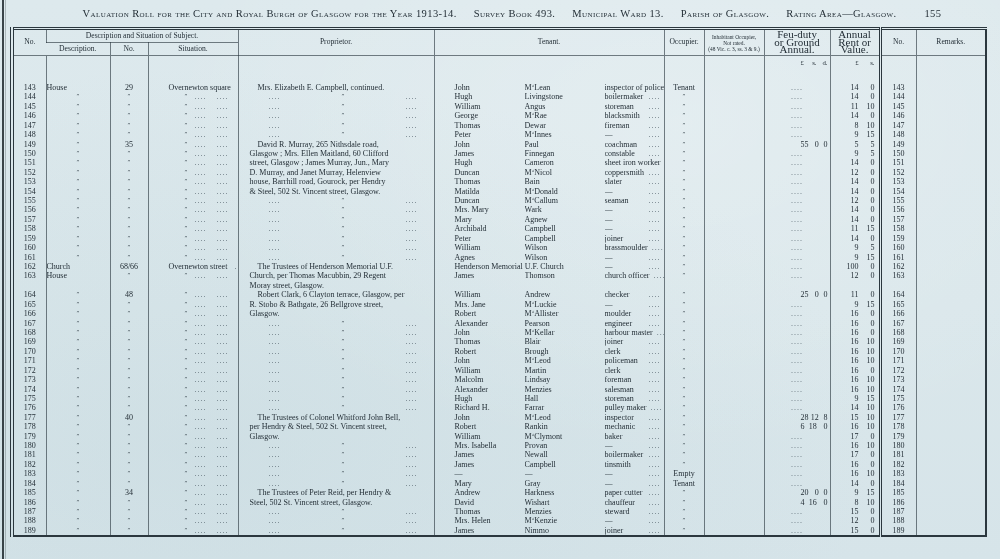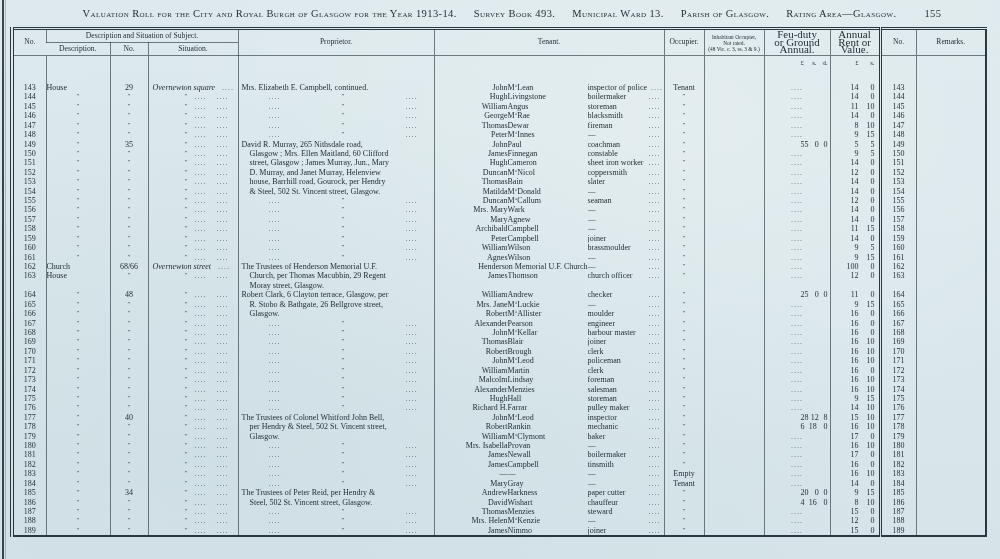--- a/index.html
+++ b/index.html
@@ -45,30 +45,30 @@
   thead tr.h2 th{height:12px;border-bottom:1px solid var(--line);}
   th.th3 div{line-height:7.6px;font-size:11px;}
   th.small3 div{line-height:6px;font-size:5.4px;}
   tr.units td{height:24px;vertical-align:top;padding-top:3px;font-size:6.8px;}
 
   tbody td{vertical-align:top;line-height:9.42px;white-space:nowrap;}
   .num{text-align:center;}
   .desc{padding-left:5px;}
   .dit{text-align:center;font-size:7px;color:#3d4b54;}
   .fx{display:flex;min-width:0;}
-  .sit-t{padding-left:4px;font-style:italic;}
+  .sit-t{padding-left:20px;}
   .dmark{padding-left:36px;font-size:7px;color:#3d4b54;}
   .dmark2{font-size:7px;color:#3d4b54;}
   .ld{flex:1;overflow:hidden;white-space:nowrap;color:var(--faded);letter-spacing:1px;padding-left:7px;}
   .ld1{margin-left:auto;color:var(--faded);letter-spacing:1px;padding:0 3px 0 4px;}
   .ld2{color:var(--faded);letter-spacing:1px;}
   .pfx{display:flex;justify-content:space-between;padding:0 16px 0 30px;}
-  .pl{padding-left:3px;}
+  .pl{padding-left:19px;}
   .pl.ind{padding-left:11px;}
-  .tf{width:70px;flex:none;overflow:hidden;padding-left:3px;text-align:right;}
+  .tf{width:70px;flex:none;overflow:hidden;padding-left:20px;}
   .tf.wide{width:150px;}
   .tl{width:80px;flex:none;overflow:hidden;}
   .to{flex:1;display:flex;min-width:0;overflow:hidden;}
   .occ{text-align:center;}
   .fdots{text-align:center;color:var(--faded);letter-spacing:1px;}
   .m3{display:flex;}
   .m3 .a{flex:1.4;text-align:right;padding-left:36px;}
   .m3 .b{width:15px;text-align:right;}
   .m3 .c{width:13px;text-align:right;padding-right:2px;}
   .m2{display:flex;align-items:center;}

